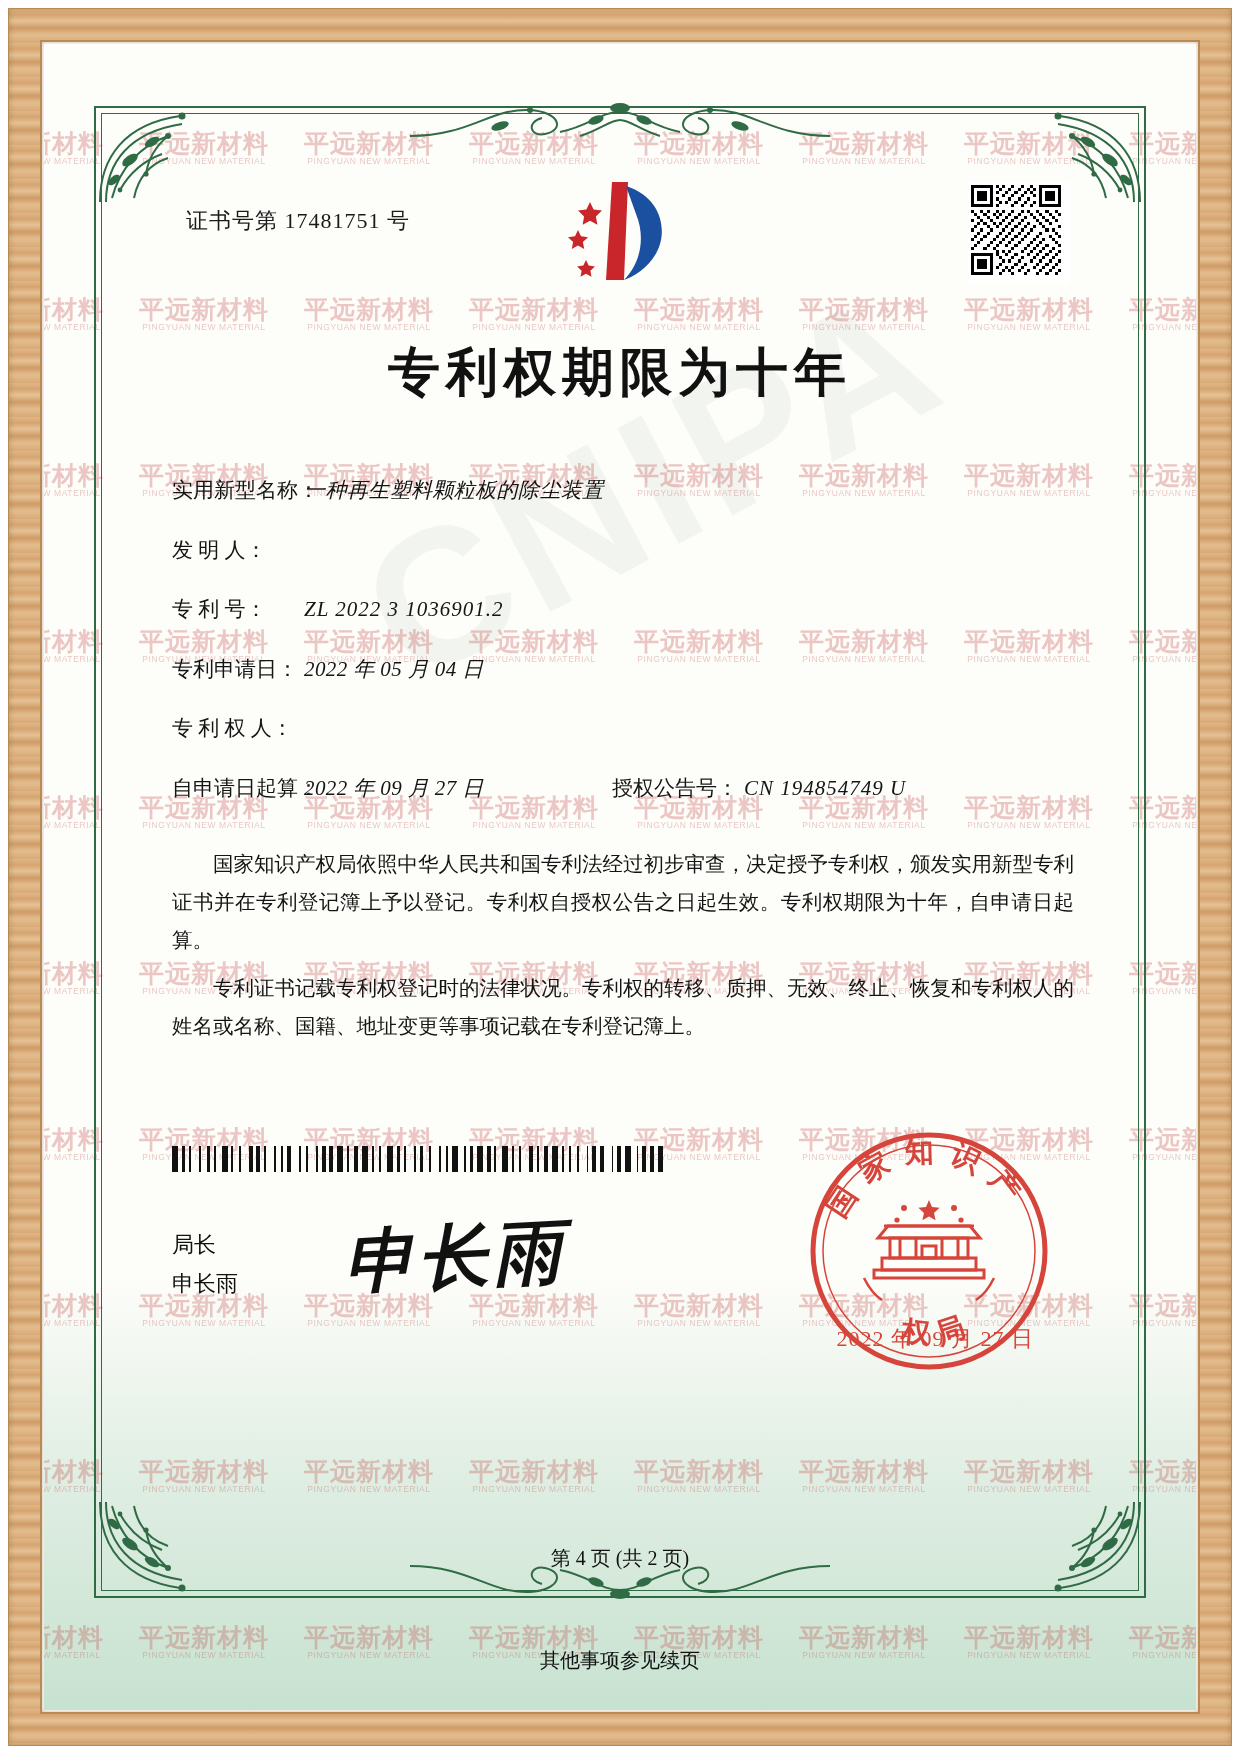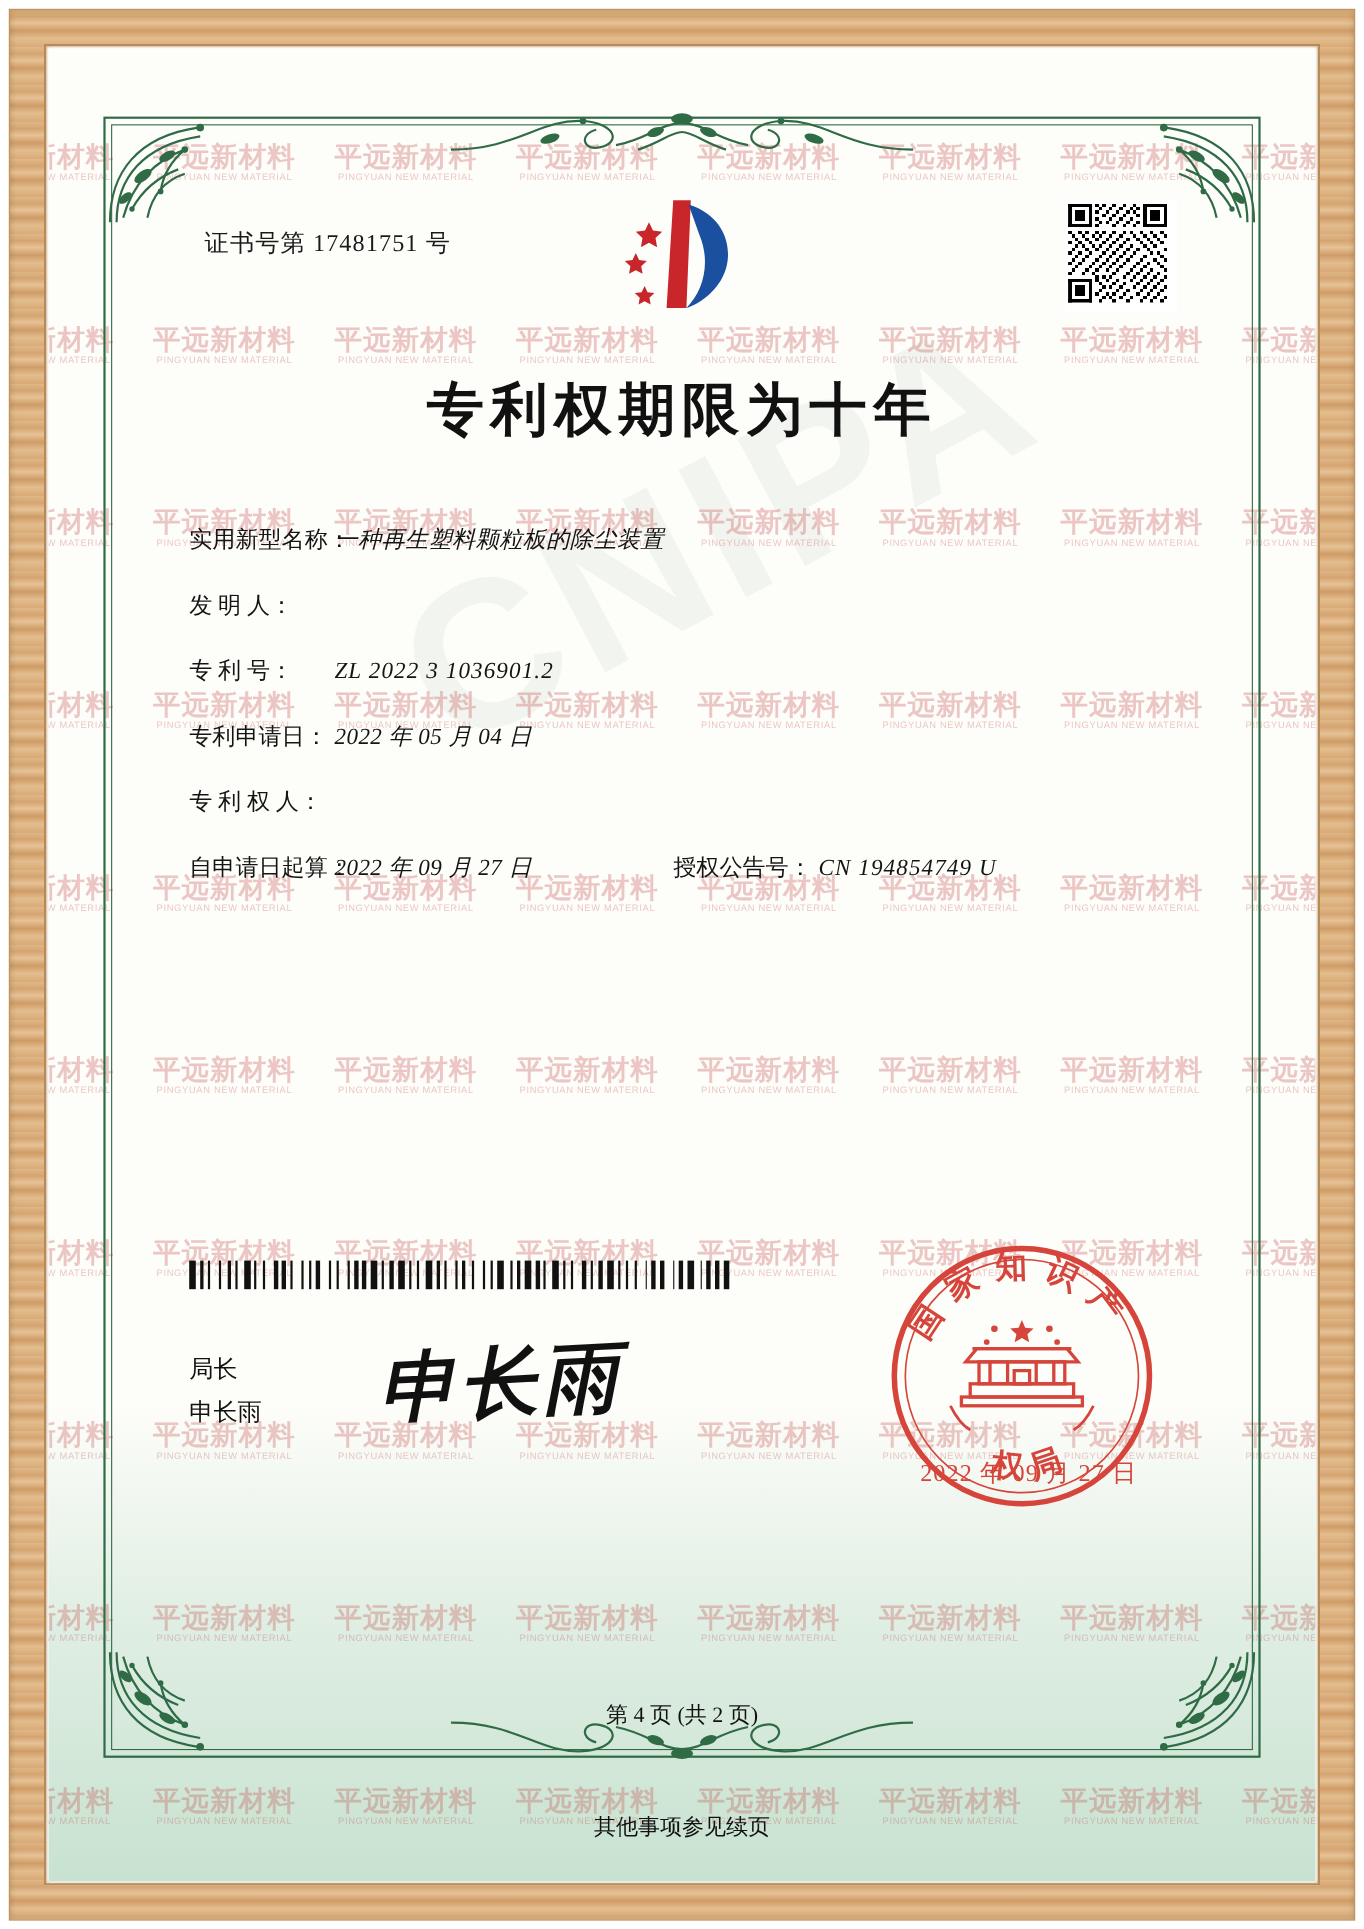--- a/index.html
+++ b/index.html
@@ -1030,20 +1030,24 @@
             <div class="field-label label-sp1">自申请日起算：</div>
             <div class="field-value">2022 年 09 月 27 日</div>
           </div>
           <div class="col-right">
             <div class="field-label label-sp1">授权公告号：</div>
             <div class="field-value mono-ish">CN 194854749 U</div>
           </div>
         </div>
       </div>
 
+      <div class="paragraphs">
+        <p>国家知识产权局依照中华人民共和国专利法经过初步审查，决定授予专利权，颁发实用新型专利证书并在专利登记簿上予以登记。专利权自授权公告之日起生效。专利权期限为十年，自申请日起算。</p>
+        <p>专利证书记载专利权登记时的法律状况。专利权的转移、质押、无效、终止、恢复和专利权人的姓名或名称、国籍、地址变更等事项记载在专利登记簿上。</p>
+      </div>
 
       <div class="barcode" id="barcode">
           <span style="width: 5.7px; background: rgb(17, 17, 17);"></span>
           <span style="width: 1.9px; background: transparent;"></span>
           <span style="width: 3.8px; background: rgb(17, 17, 17);"></span>
           <span style="width: 1.9px; background: transparent;"></span>
           <span style="width: 1.9px; background: rgb(17, 17, 17);"></span>
           <span style="width: 5.7px; background: transparent;"></span>
           <span style="width: 1.9px; background: rgb(17, 17, 17);"></span>
           <span style="width: 3.8px; background: transparent;"></span>

